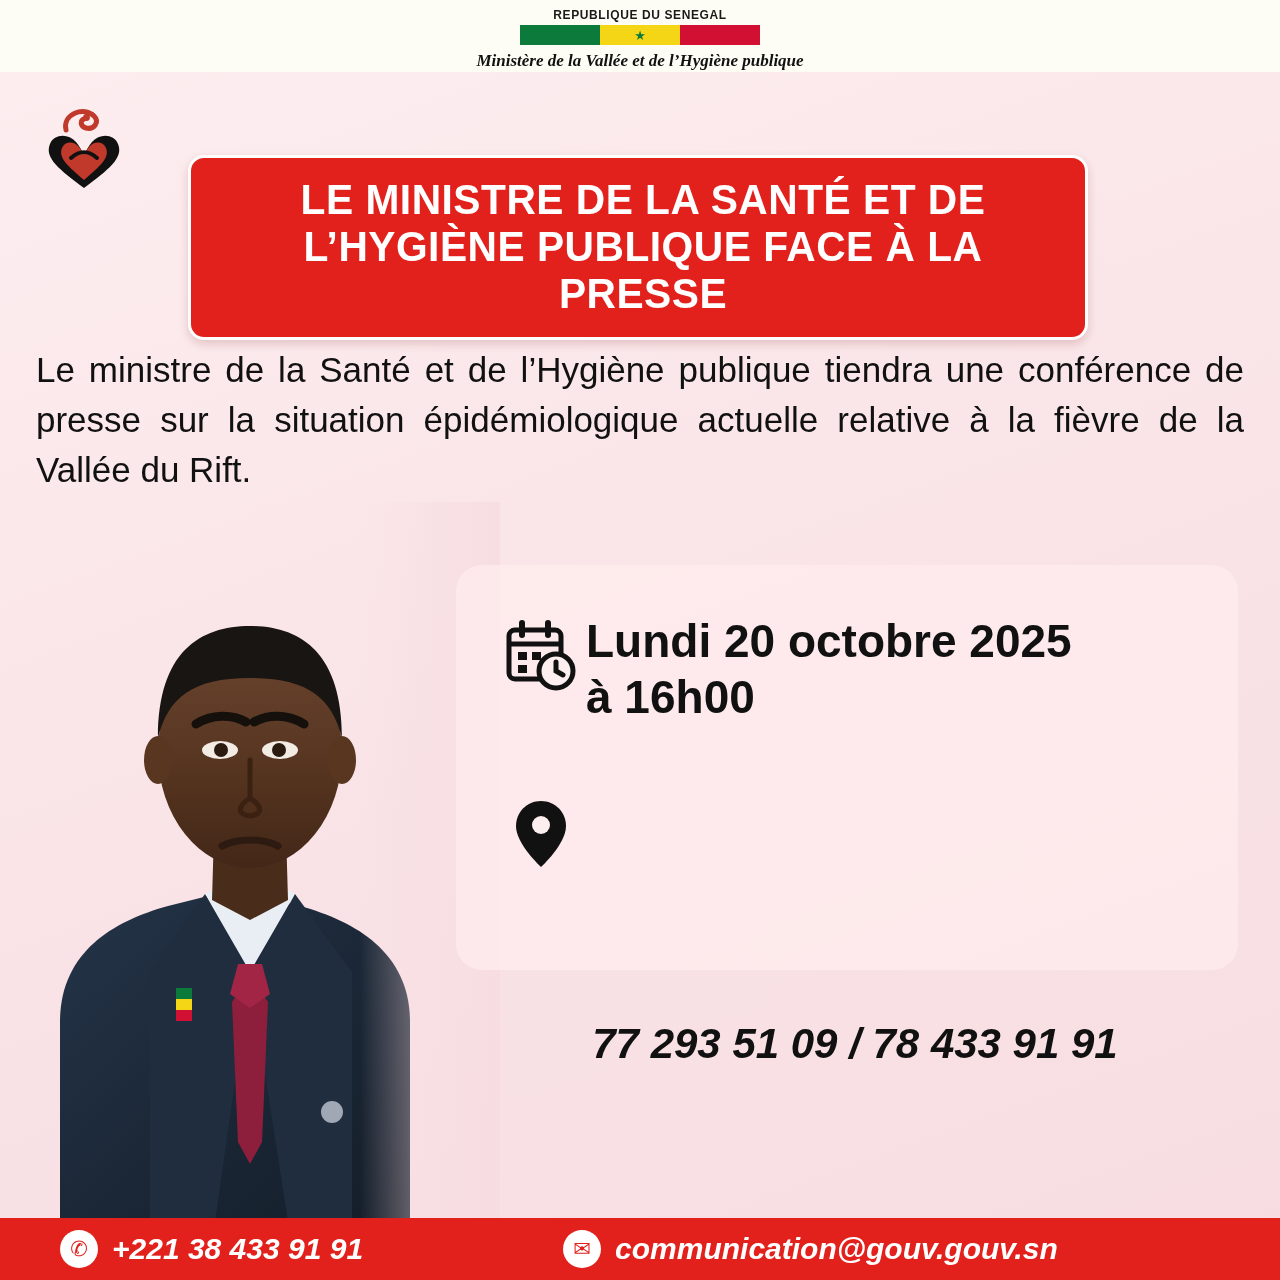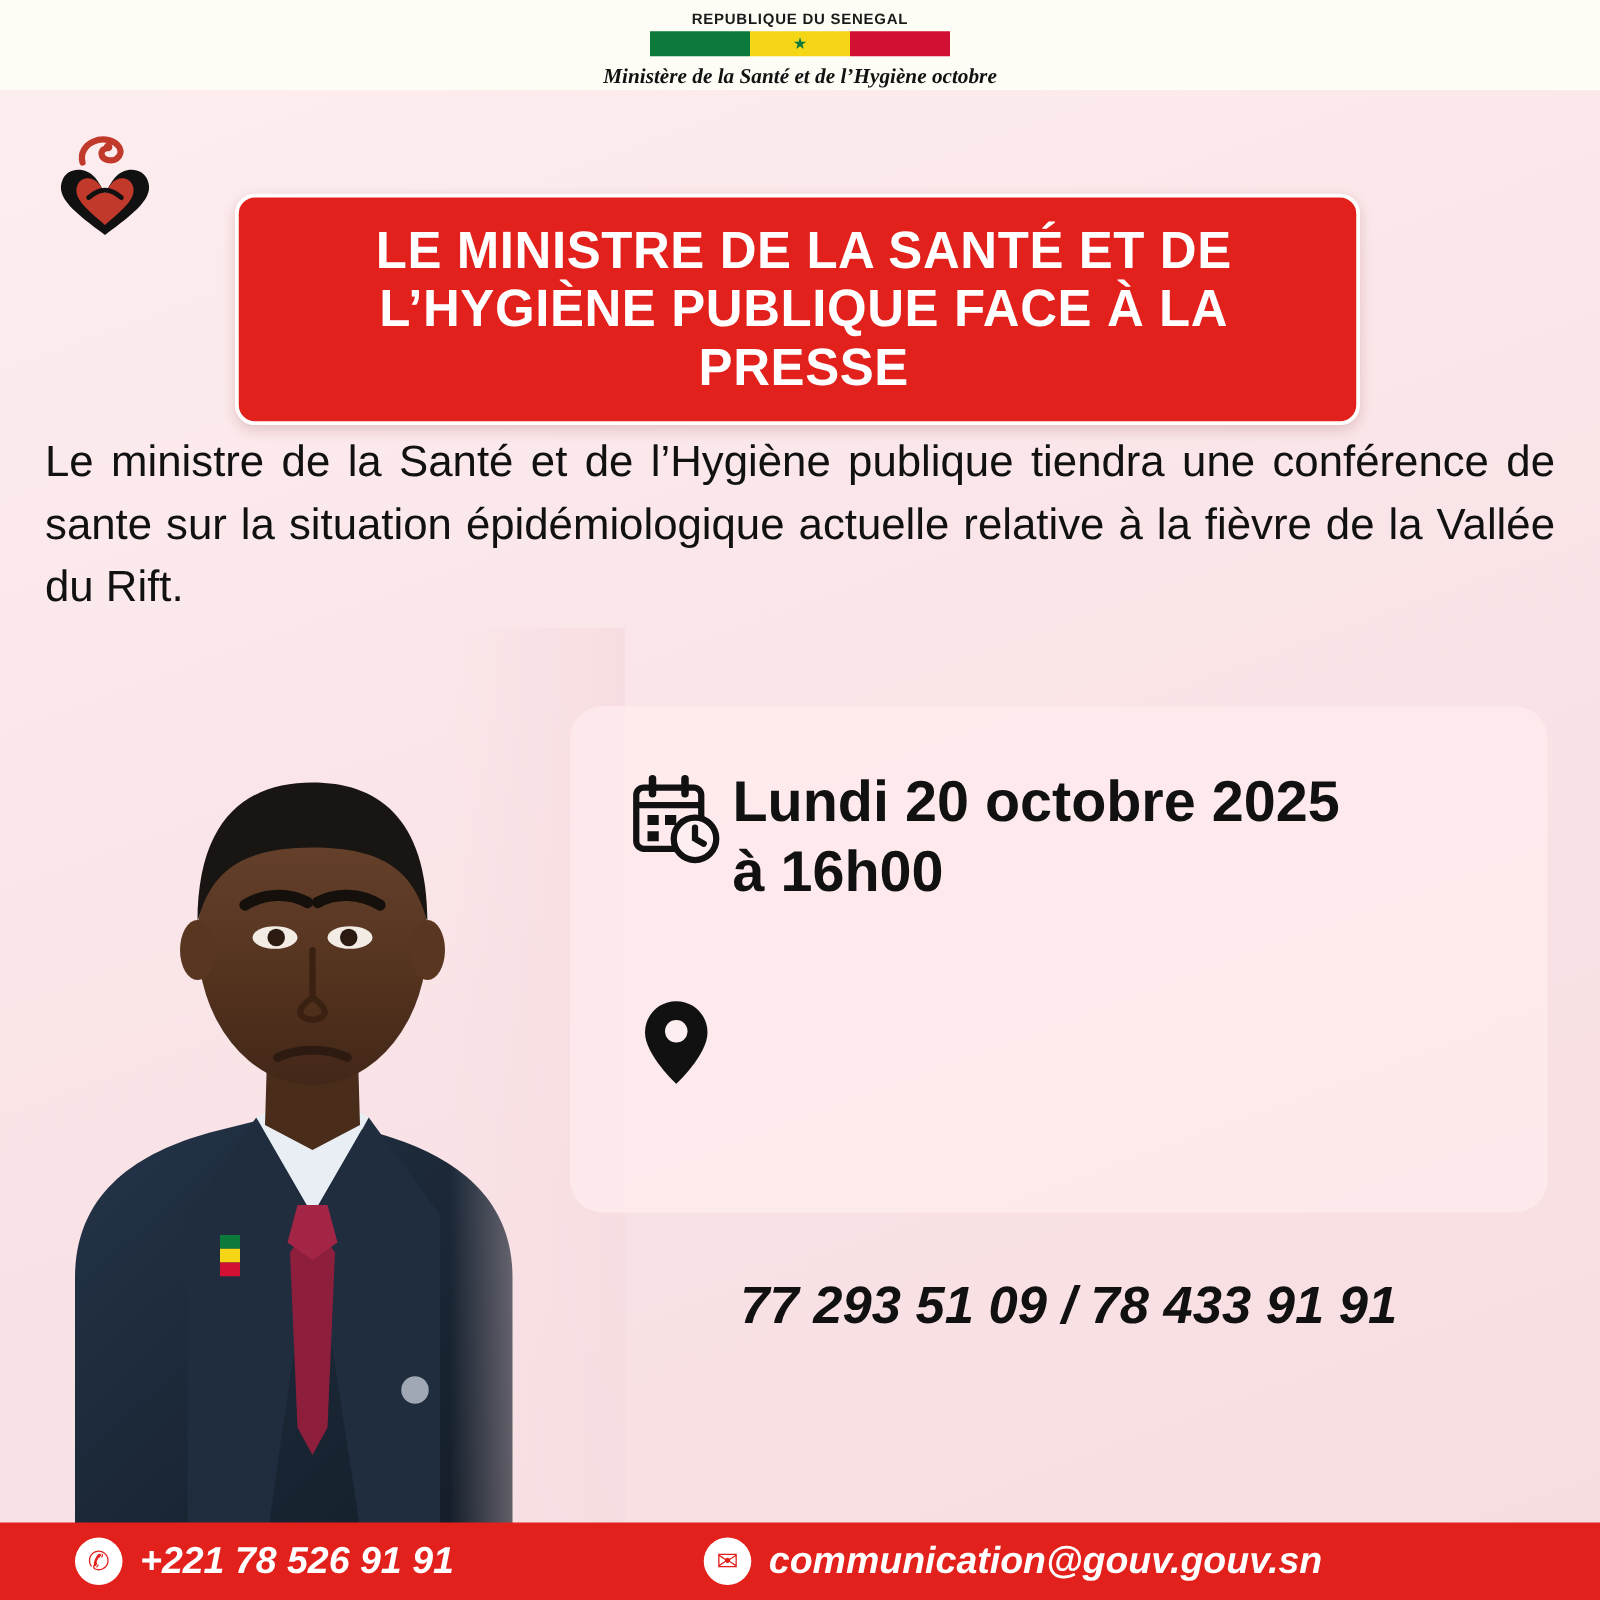--- a/index.html
+++ b/index.html
@@ -256,41 +256,41 @@
 
   <div class="header">
     <div class="republic-line">REPUBLIQUE DU SENEGAL</div>
     <div class="flag">
       <div class="band green"></div>
       <div class="band yellow">
         <span class="star">★</span>
       </div>
       <div class="band red"></div>
     </div>
-    <div class="ministry-line">Ministère de la Santé et de l’Hygiène octobre</div>
+    <div class="ministry-line">Ministère de la Vallée et de l’Hygiène publique</div>
   </div>
 
   <div class="logo">
     <svg width="96" height="96" viewBox="0 0 96 96" xmlns="http://www.w3.org/2000/svg">
       <path d="M30 30 C26 14 48 6 58 16 C64 22 58 30 50 28 C44 26.5 44 20 48 19" fill="none" stroke="#c0392b" stroke-width="5" stroke-linecap="round"></path>
       <circle cx="50.5" cy="17.5" r="3.4" fill="#c0392b"></circle>
       <path d="M48 88 C24 70 8 58 14 44 C18 34 32 33 40 42 C43 45.5 45.5 50 48 55
                C50.5 50 53 45.5 56 42 C64 33 78 34 82 44 C88 58 72 70 48 88 Z" fill="#111111"></path>
       <path d="M48 80 C32 66 22 58 26 48 C29 41 38 41 43 47 C45 49.5 46.5 52 48 55
                C49.5 52 51 49.5 53 47 C58 41 67 41 70 48 C74 58 64 66 48 80 Z" fill="#c0392b"></path>
       <path d="M35 58 C44 50 52 50 61 58" fill="none" stroke="#111111" stroke-width="4" stroke-linecap="round"></path>
     </svg>
   </div>
 
   <div class="title-banner">
     <div class="line">LE MINISTRE DE LA SANTÉ ET DE</div>
     <div class="line">L’HYGIÈNE PUBLIQUE FACE À LA PRESSE</div>
   </div>
 
-  <div class="intro">Le ministre de la Santé et de l’Hygiène publique tiendra une conférence de sante sur la situation épidémiologique actuelle relative à la fièvre de la Vallée du Rift.</div>
+  <div class="intro">Le ministre de la Santé et de l’Hygiène publique tiendra une conférence de presse sur la situation épidémiologique actuelle relative à la fièvre de la Vallée du Rift.</div>
 
   <div class="portrait">
     <svg width="500" height="720" viewBox="0 0 500 720" xmlns="http://www.w3.org/2000/svg">
       <defs>
         <linearGradient id="suitG" x1="0" y1="0" x2="1" y2="1">
           <stop offset="0%" stop-color="#243449"></stop>
           <stop offset="55%" stop-color="#1b2736"></stop>
           <stop offset="100%" stop-color="#141d29"></stop>
         </linearGradient>
         <linearGradient id="skinG" x1="0" y1="0" x2="0" y2="1">
@@ -381,21 +381,21 @@
 
   </div>
 
   <div class="contacts">
     <div class="numbers">77 293 51 09 / 78 433 91 91</div>
   </div>
 
   <div class="footer">
     <div class="footer-item footer-phone">
       <span class="glyph">✆</span>
-      <span class="txt">+221 78 526 91 91</span>
+      <span class="txt">+221 38 433 91 91</span>
     </div>
     <div class="footer-item footer-mail">
       <span class="glyph">✉</span>
       <span class="txt">communication@gouv.gouv.sn</span>
     </div>
   </div>
 
 </div>
 
 </body></html>

